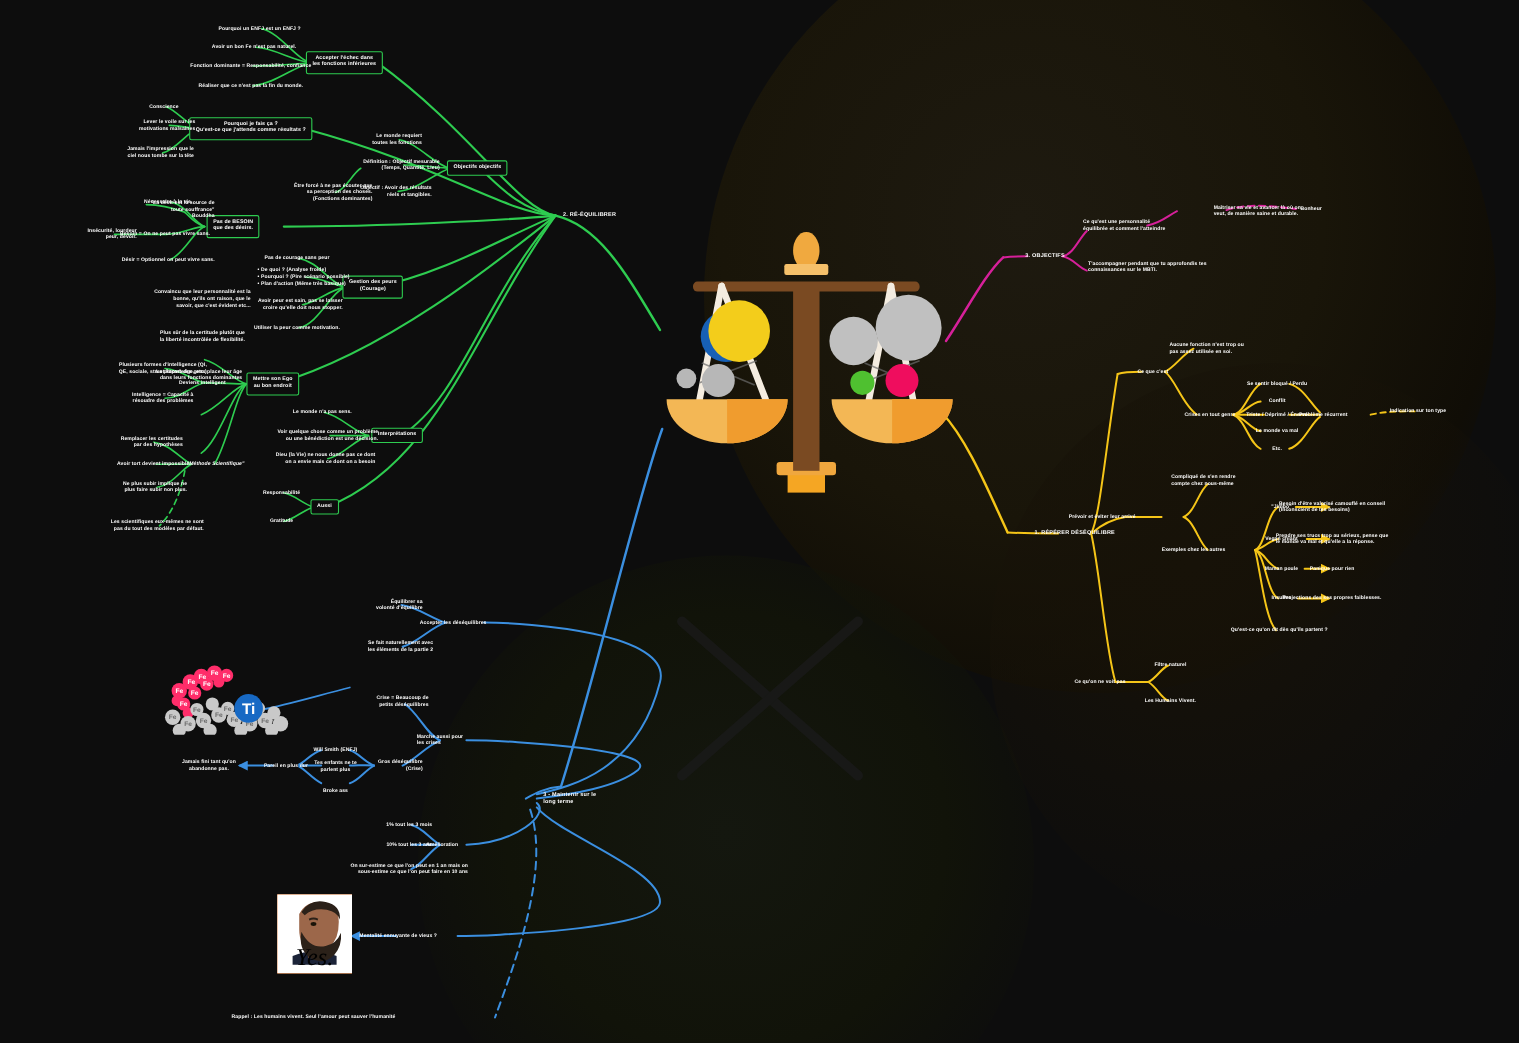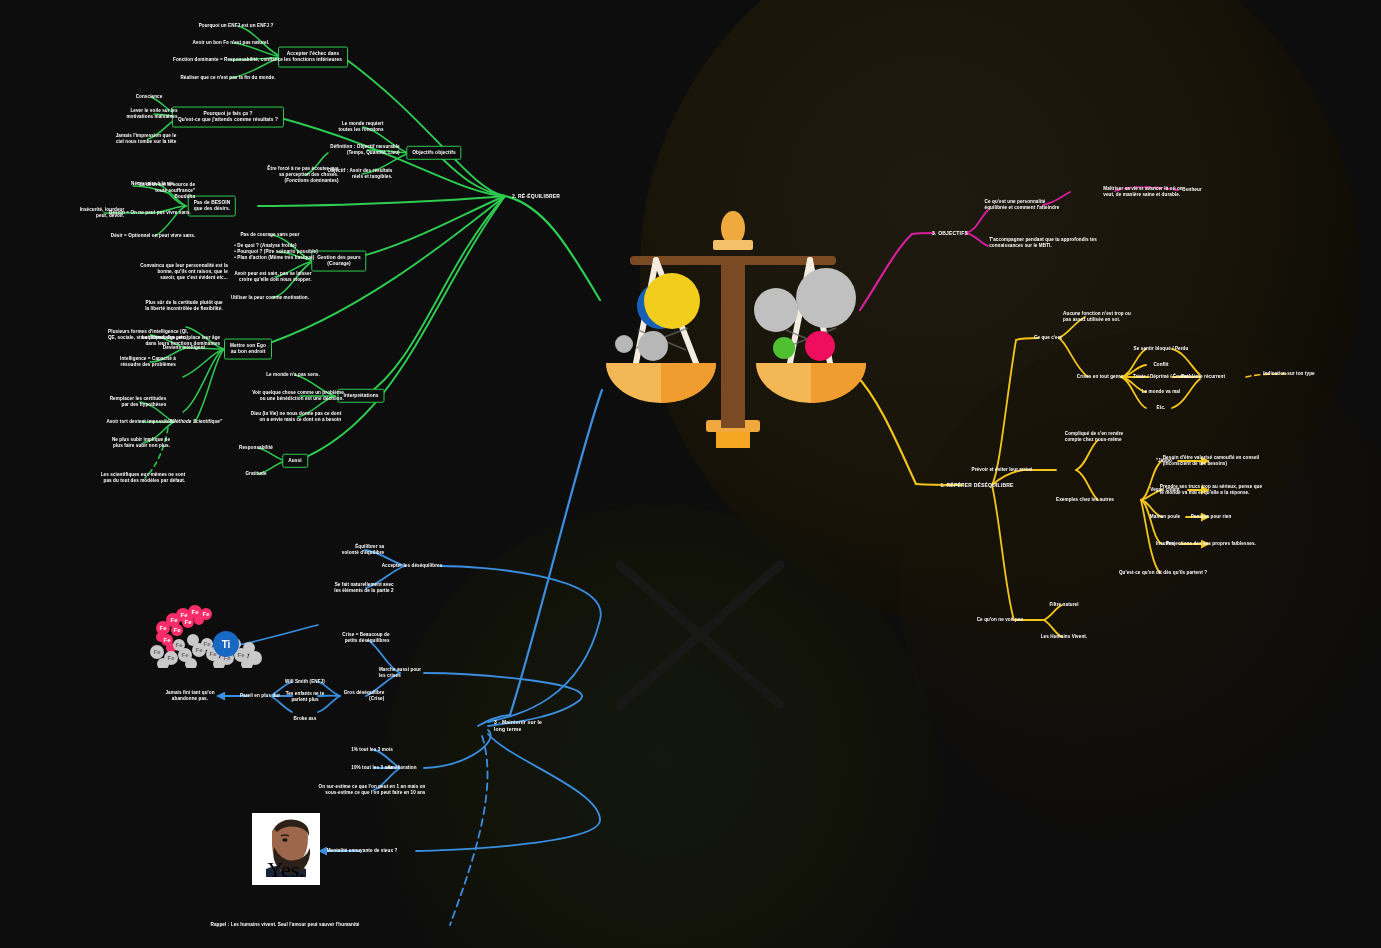--- a/index.html
+++ b/index.html
@@ -36,27 +36,27 @@
   }
   .root-title{
     position:absolute; transform:translate(-50%,0); text-align:center;
     font-size:10.5px; font-weight:bold; line-height:1.45; color:#ffffff;
     text-shadow:0 1px 2px #000;
   }
   .main-lbl{ font-size:5px; font-weight:bold; letter-spacing:.04em; }
 
   
   .art{ position:absolute; }
-  .meme{ position:absolute; background:#f97316; }
+  .meme{ position:absolute; background:#f97316;font-style:italic; }
   .meme .face{ position:absolute; inset:0; }
   .meme .cap{ position:absolute; left:0; right:0; bottom:2px; text-align:center;
               color:#000; font-family:"Liberation Serif", serif; font-size:22px; }
   .fe-img{ position:absolute; }
   .ti-bubble{ position:absolute; width:26px; height:26px; border-radius:50%;
-              background:#1769c4; color:#fff; font-size:10px; font-weight:bold;
+              background:#1769c4; color:#fff; font-size:14px; font-weight:bold;
               display:flex; align-items:center; justify-content:center; }
 </style>
 </head>
 <body>
 
 <div id="stage">
 
   <div class="blob blob-a"></div>
   <div class="blob blob-b"></div>
   <div class="blob blob-c"></div>

